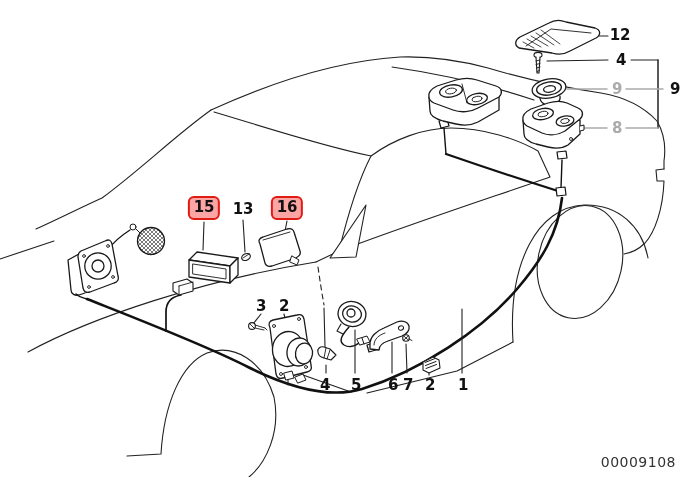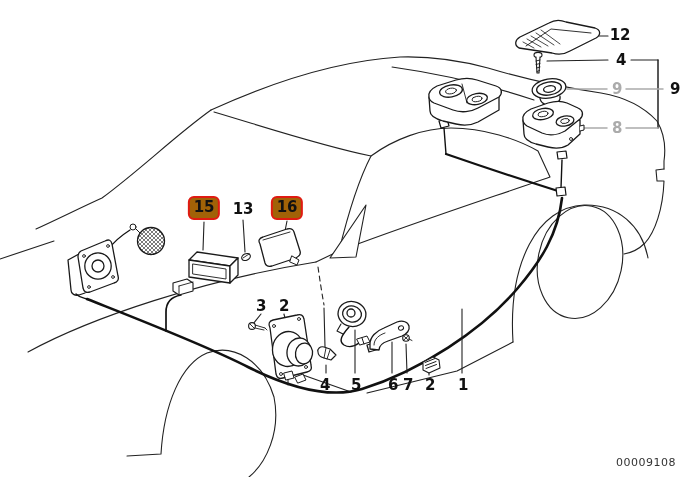--- a/index.html
+++ b/index.html
@@ -9,25 +9,25 @@
   }
   .stage svg{position:absolute;left:0;top:0;}
   .co{
     position:absolute;transform:translate(-50%,-50%);
     font-size:15px;font-weight:bold;color:#111;line-height:1;
     letter-spacing:-0.3px;white-space:nowrap;cursor:pointer;
   }
   .co.ref{color:var(--ref,#ababab);}
   .co.boxed{
     border:2.5px solid var(--hl,#e01b12);border-radius:6px;
-    padding:2px 4px 3px 4px;background:#a16207;
+    padding:2px 4px 3px 4px;background:#fca5a5;
   }
   .doc-number{
     position:absolute;left:676px;top:462px;transform:translate(-100%,-50%);
-    font-size:11px;color:#333;letter-spacing:0.5px;
+    font-size:14px;color:#333;letter-spacing:0.5px;
   }
 </style>
 </head>
 <body>
 
 <div class="stage" style="--hl: #e01b12; --ref: #ababab;">
 
 <svg width="687" height="477" viewBox="0 0 687 477">
   <defs>
     <pattern id="mesh" width="4" height="4" patternUnits="userSpaceOnUse">

